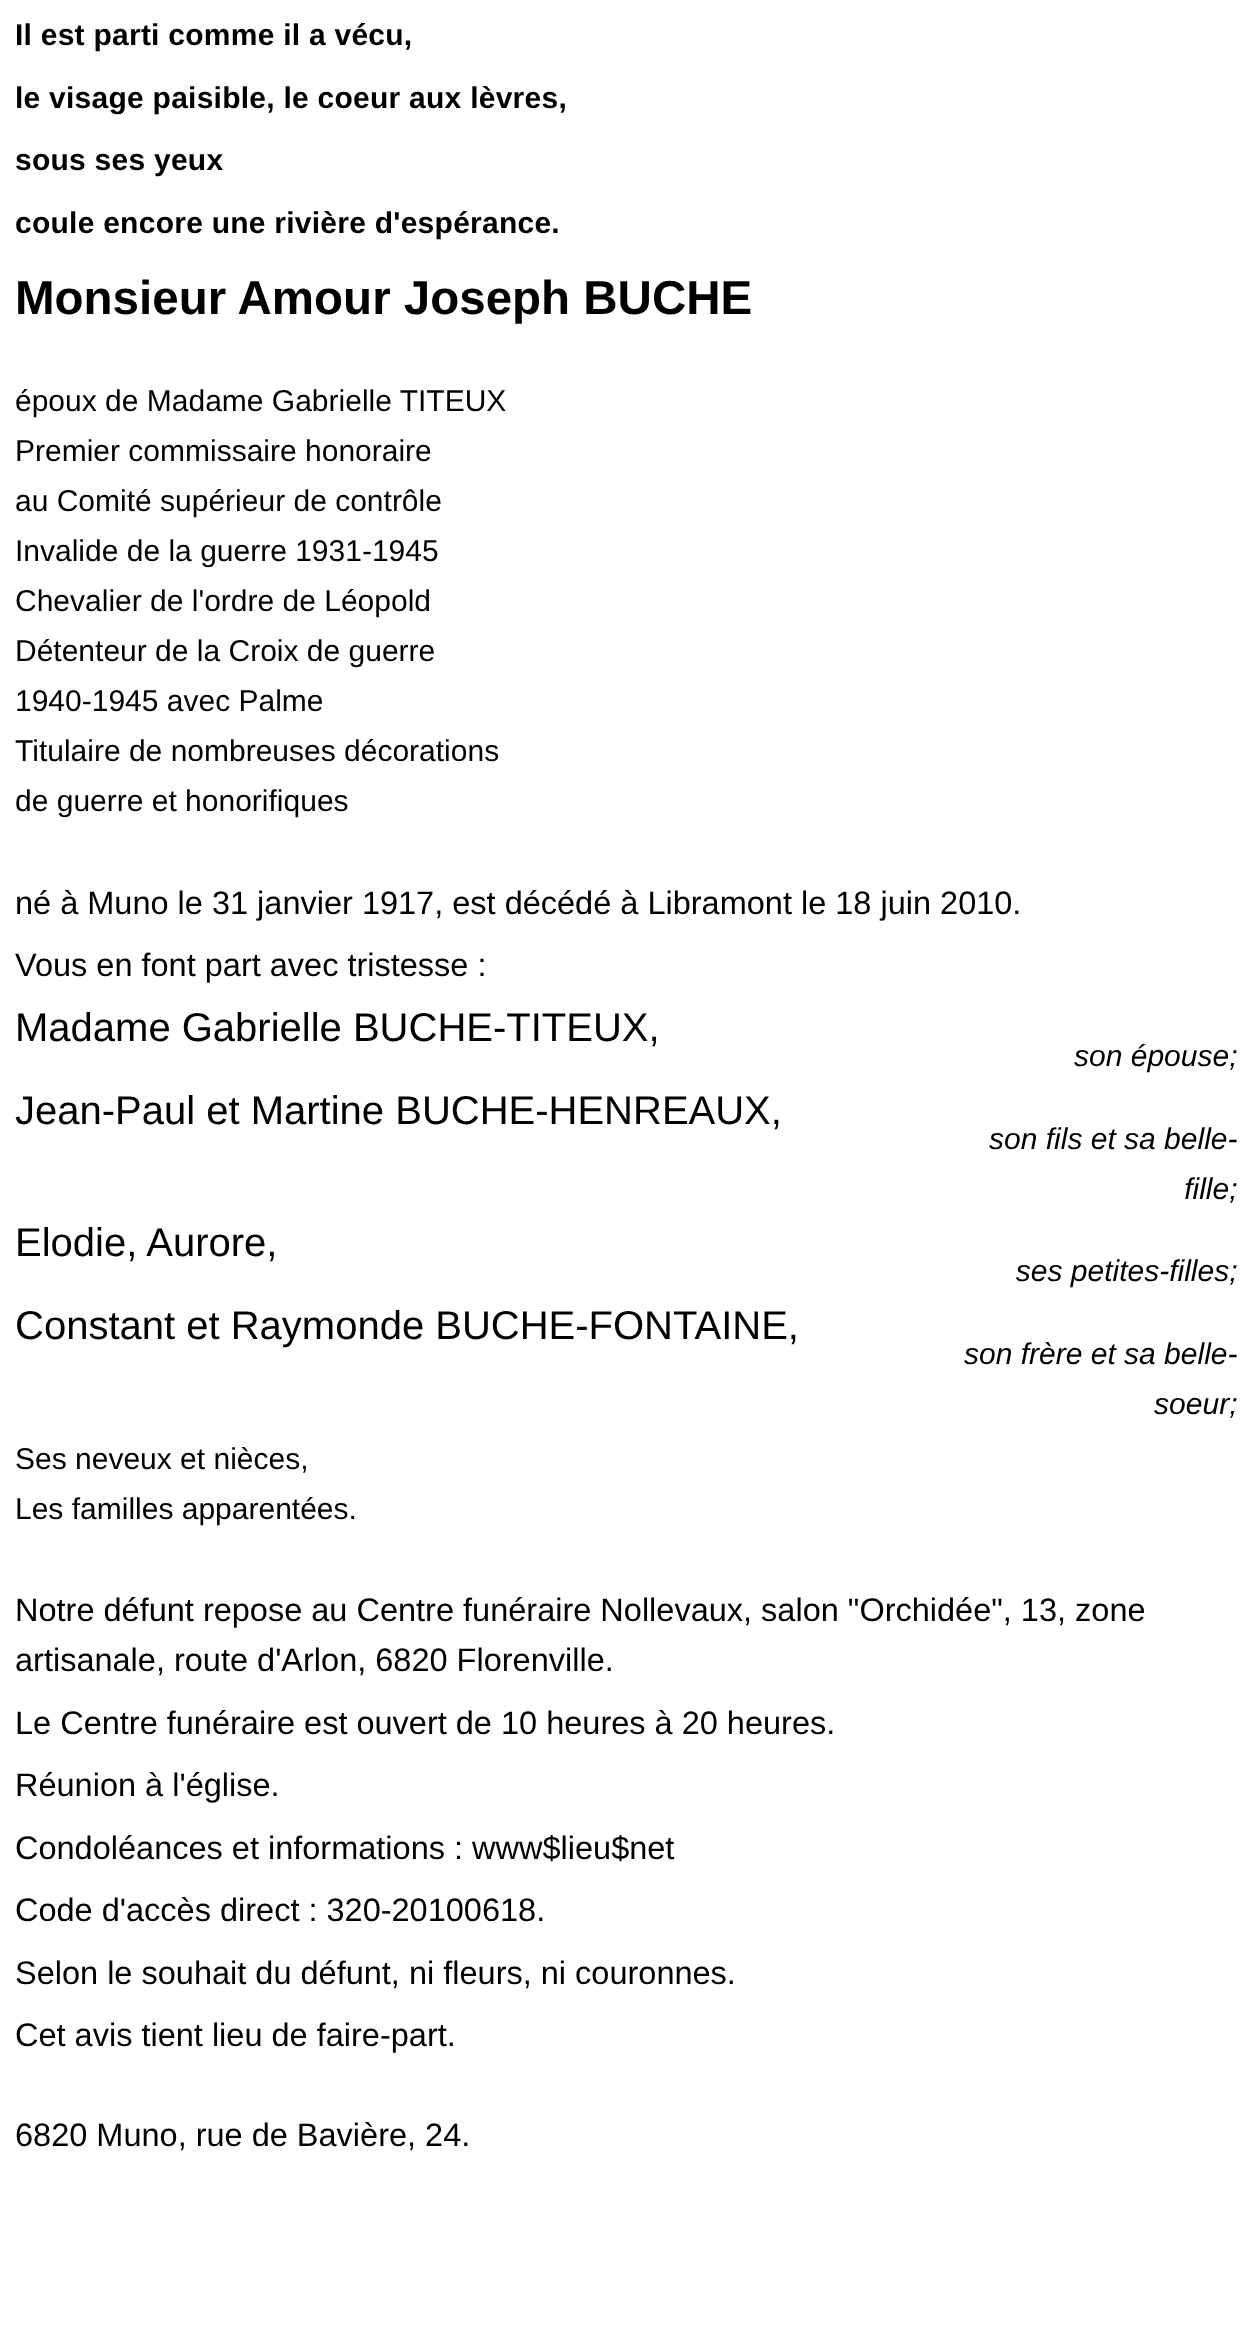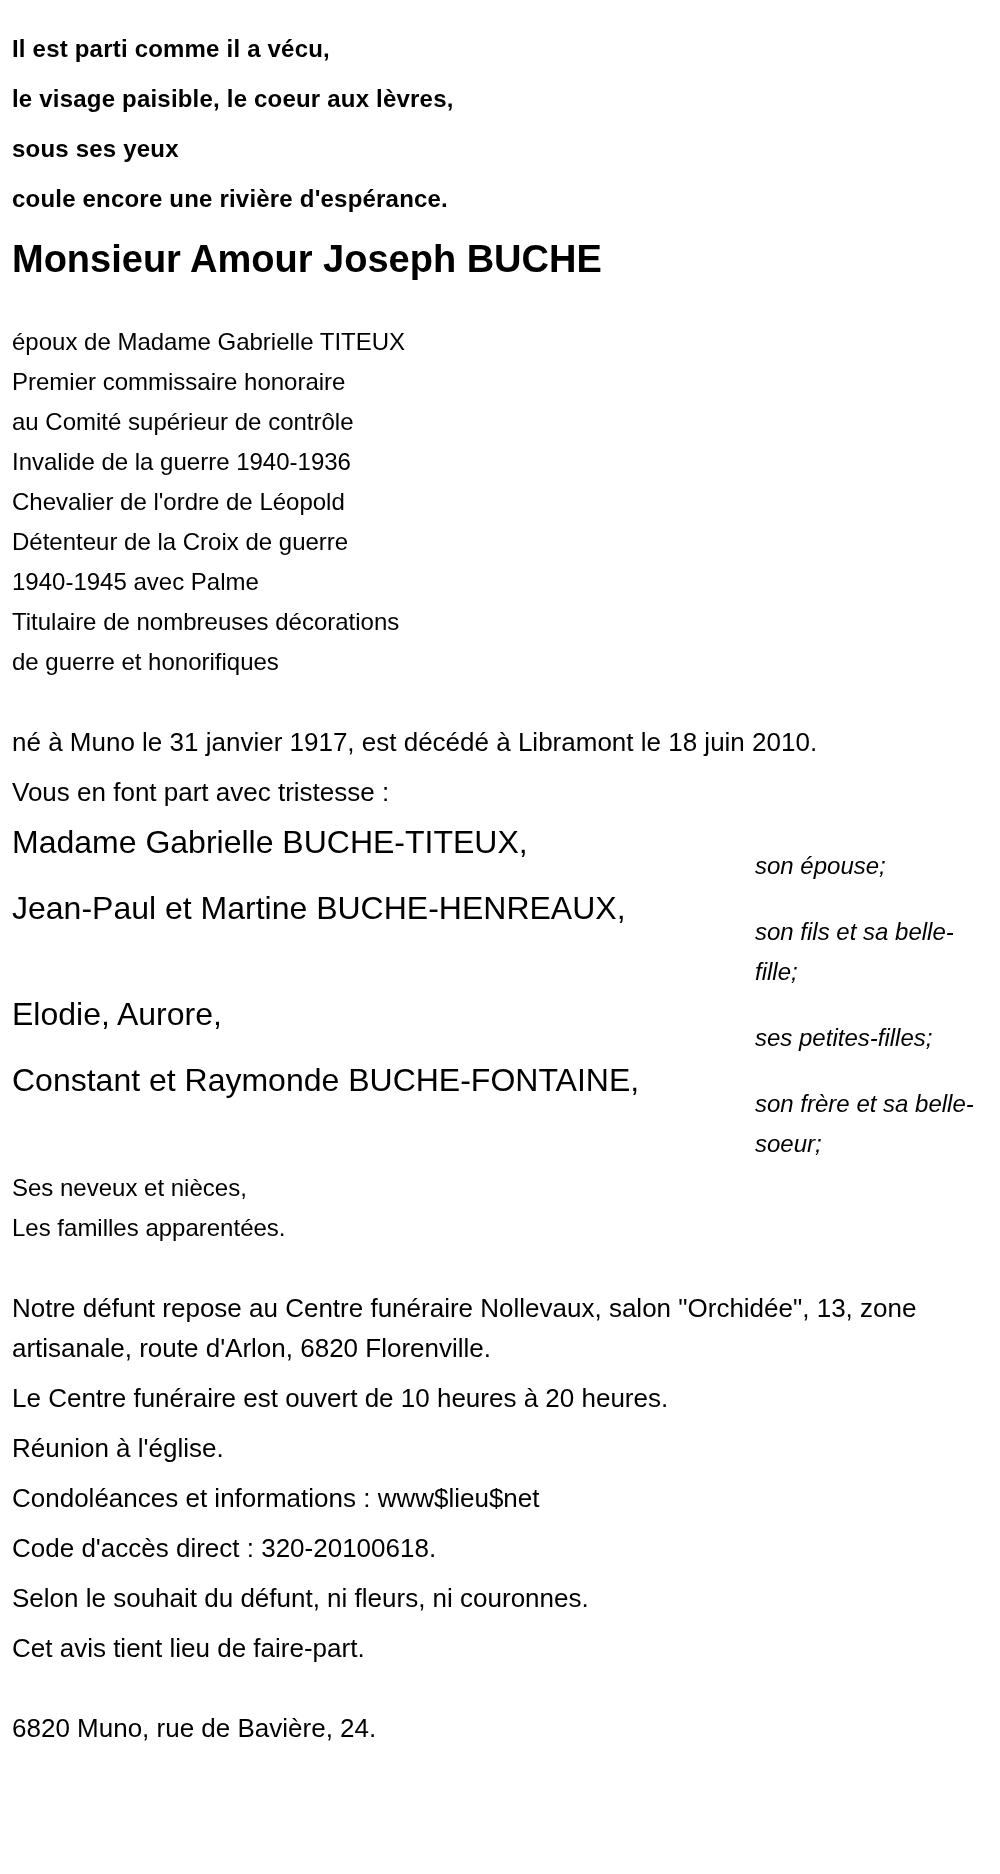--- a/index.html
+++ b/index.html
@@ -14,21 +14,21 @@
     color: #000000;
     font-family: "Liberation Sans", sans-serif;
   }
   .page {
     position: relative;
     padding: 0 10px 0 12px;
     width: 978px;
   }
   .poem {
     margin: 0;
-    padding-top: 24px;
+    padding-top: 4px;
   }
   .poem-line {
     font-weight: bold;
     font-size: 24px;
     line-height: 50px;
     margin: 0;
     letter-spacing: 0.2px;
   }
   .name-heading {
     font-weight: bold;
@@ -58,20 +58,21 @@
     font-size: 32px;
     line-height: 40px;
     display: block;
     margin: 0;
   }
   .family-role {
     display: block;
     font-style: italic;
     font-size: 24px;
     line-height: 40px;
+    text-align: right;
     width: 235px;
     margin-left: auto;
     margin-top: -16px;
   }
   .family-row + .family-row { margin-top: 2px; }
   .relatives { margin-top: 4px; }
   .bold { font-weight: bold; }
 </style>
 </head>
 <body>
@@ -84,21 +85,21 @@
     <p class="poem-line">sous ses yeux</p>
     <p class="poem-line">coule encore une rivière d'espérance.</p>
   </div>
 
   <h1 class="name-heading">Monsieur Amour Joseph BUCHE</h1>
 
   <div class="titles">
     <p class="text-line">époux de Madame Gabrielle TITEUX</p>
     <p class="text-line">Premier commissaire honoraire</p>
     <p class="text-line">au Comité supérieur de contrôle</p>
-    <p class="text-line">Invalide de la guerre 1940-1936</p>
+    <p class="text-line">Invalide de la guerre 1931-1945</p>
     <p class="text-line">Chevalier de l'ordre de Léopold</p>
     <p class="text-line">Détenteur de la Croix de guerre</p>
     <p class="text-line">1940-1945 avec Palme</p>
     <p class="text-line">Titulaire de nombreuses décorations</p>
     <p class="text-line">de guerre et honorifiques</p>
   </div>
 
   <div class="spacer-lg"></div>
 
   <p class="para">né à Muno le 31 janvier 1917, est décédé à Libramont le 18 juin 2010.</p>

